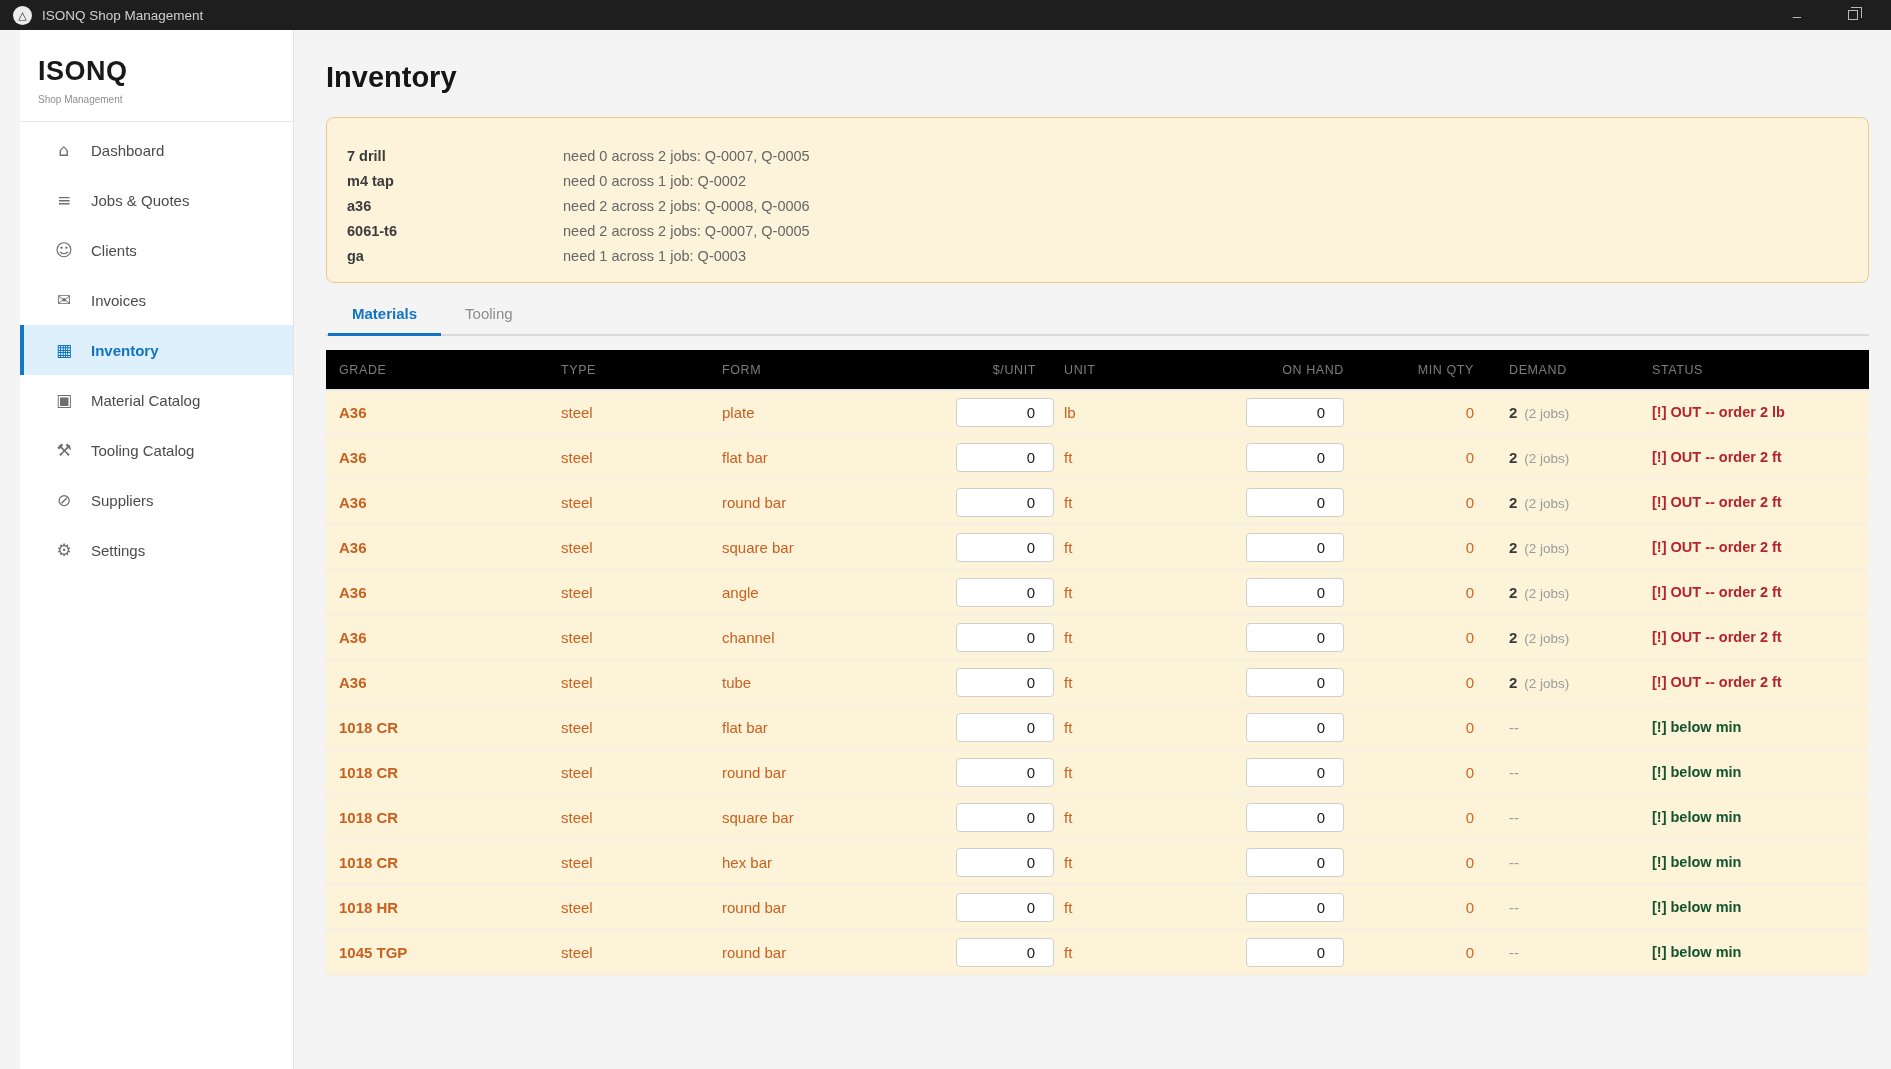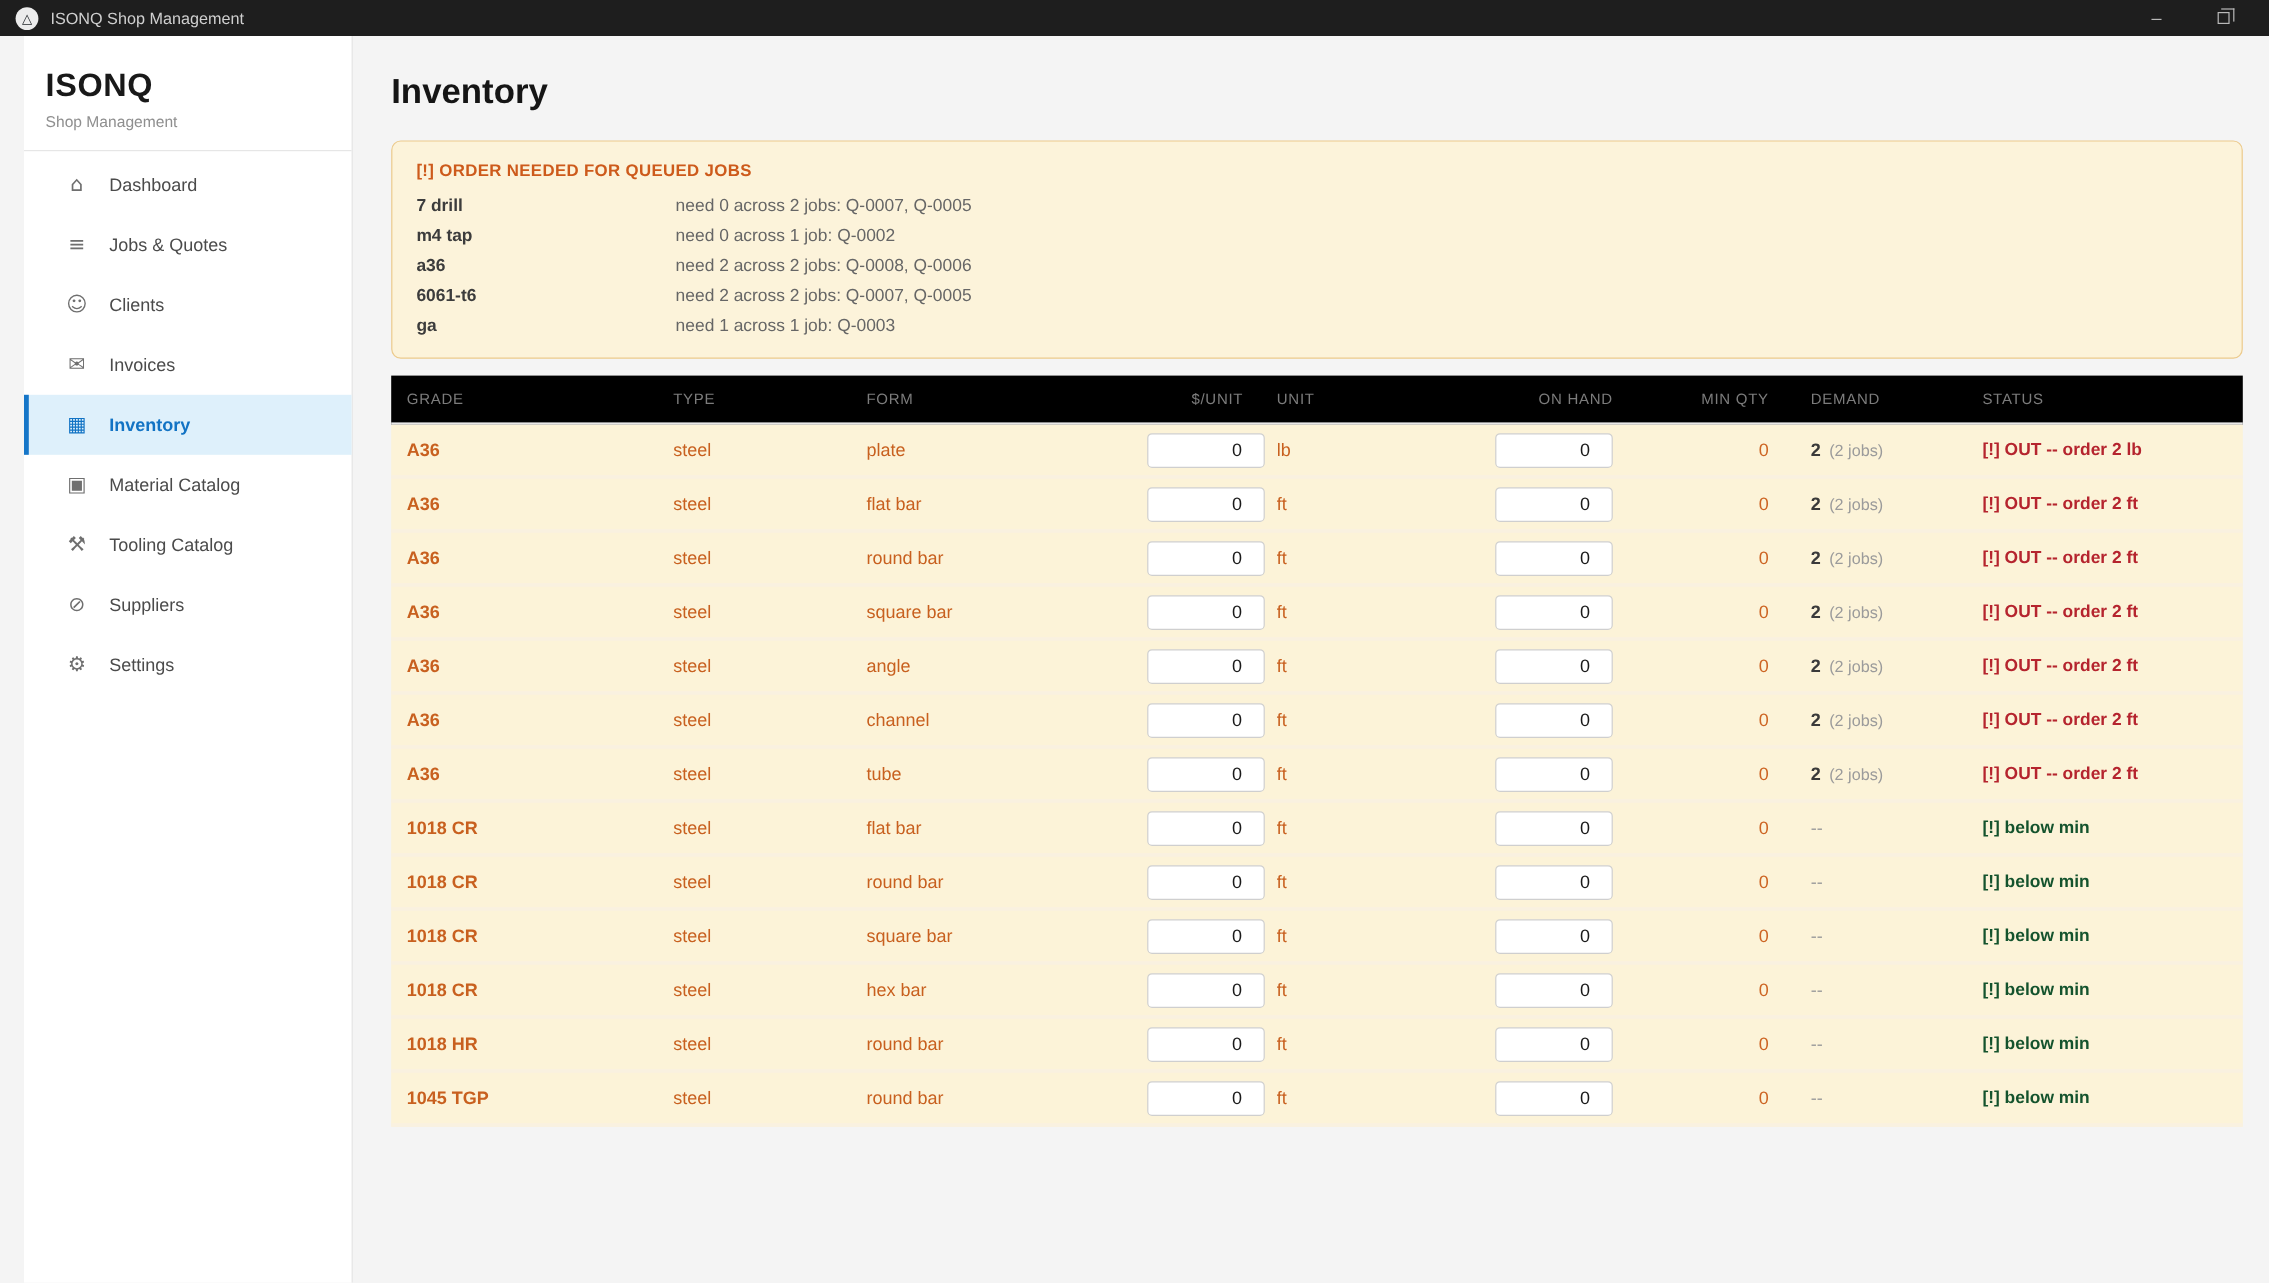--- a/index.html
+++ b/index.html
@@ -19,21 +19,21 @@
   .restore-glyph::before { content:""; position:absolute; left:2px; top:-4px; width:10px; height:10px; border:1px solid #b9b9b9; border-left:none; border-bottom:none; }
 
   
   .app { display:flex; height:1039px; }
   .sidebar { width:274px; background:#ffffff; border-right:1px solid #e3e3e3; flex-shrink:0;margin-left:20px; }
   .main { flex:1; padding:0 22px 0 32px; overflow:hidden; }
 
   
   .brand { padding:26px 18px 16px 18px; border-bottom:1px solid #e6e6e6; }
   .brand-name { font-size:27px; font-weight:700; color:#191919; letter-spacing:0.5px; }
-  .brand-sub { font-size:13px; color:#8f8f8f; margin-top:7px; }
+  .brand-sub { font-size:10px; color:#8f8f8f; margin-top:7px; }
   .nav { padding-top:3px; }
   .nav-item { height:50px; display:flex; align-items:center; padding-left:28px; color:#4b4b4b;
               font-size:15px; cursor:pointer; border-left:4px solid transparent; }
   .nav-icon { width:24px; margin-right:15px; font-size:17px; color:#6f6f6f; text-align:center;
               font-family:"DejaVu Sans", sans-serif; }
   .nav-item.active { background:#def0fb; border-left-color:#1576c8; color:#1273c4; font-weight:700; }
   .nav-item.active .nav-icon { color:#1273c4; }
 
   
   h1.page-title { font-size:29px; font-weight:600; color:#151515; margin-top:30px; line-height:34px; }
@@ -159,21 +159,20 @@
           <span class="nav-icon">⚙</span>
           <span>Settings</span>
         </div>
       </div>
   </div>
 
   <div class="main">
     <h1 class="page-title">Inventory</h1>
 
     <div class="alert">
-      <div class="alert-title">[!] ORDER NEEDED FOR QUEUED JOBS</div>
       <div class="alert-items">
 
           <div class="alert-row">
             <div class="alert-name">7 drill</div>
             <div class="alert-detail">need 0 across 2 jobs: Q-0007, Q-0005</div>
           </div>
 
           <div class="alert-row">
             <div class="alert-name">m4 tap</div>
             <div class="alert-detail">need 0 across 1 job: Q-0002</div>
@@ -189,20 +188,30 @@
             <div class="alert-detail">need 2 across 2 jobs: Q-0007, Q-0005</div>
           </div>
 
           <div class="alert-row">
             <div class="alert-name">ga</div>
             <div class="alert-detail">need 1 across 1 job: Q-0003</div>
           </div>
         </div>
     </div>
 
+    <div class="tabs">
+
+        <div class="tab active">
+          <span>Materials</span>
+        </div>
+
+        <div class="tab">
+          <span>Tooling</span>
+        </div>
+      </div>
 
 
     <div class="table">
       <div class="thead">
         <div class="cell c-grade">GRADE</div>
         <div class="cell c-type">TYPE</div>
         <div class="cell c-form">FORM</div>
         <div class="cell c-cost">$/UNIT</div>
         <div class="cell c-unit">UNIT</div>
         <div class="cell c-onhand">ON HAND</div>

